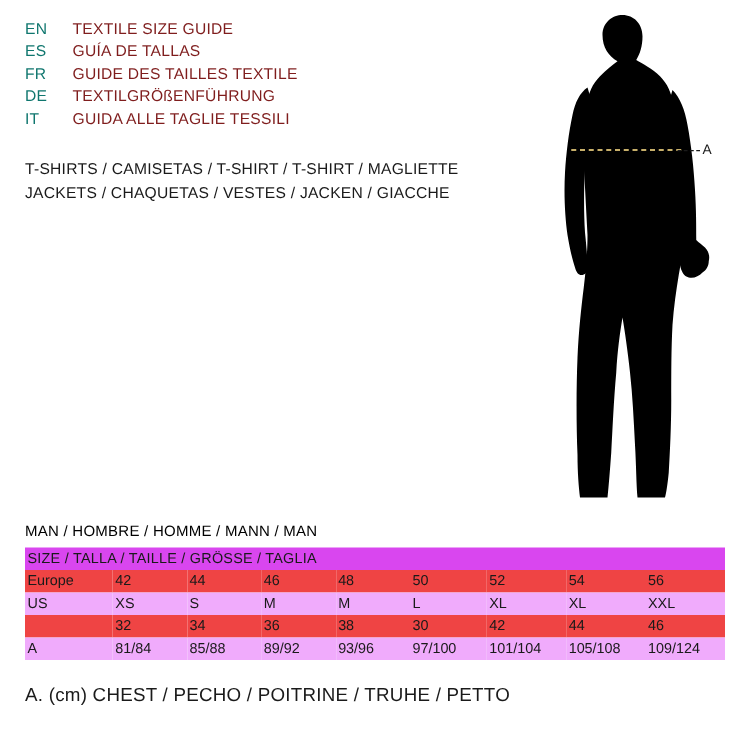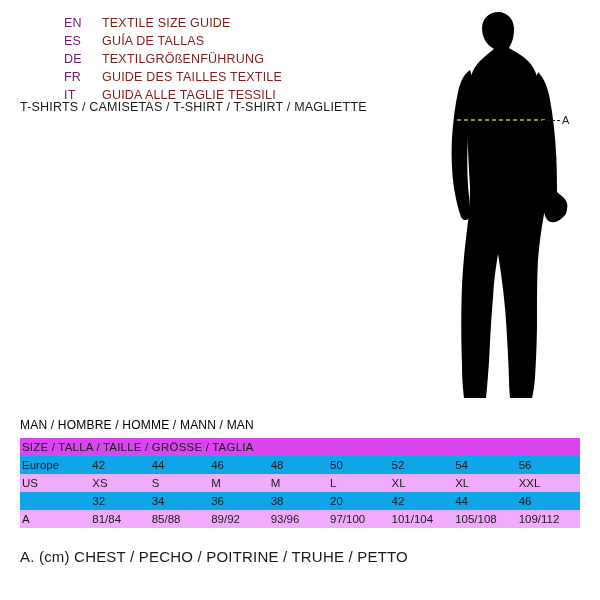--- a/index.html
+++ b/index.html
@@ -33,32 +33,31 @@
     display: flex;
     align-items: baseline;
     height: 18px;
     line-height: 18px;
     font-size: 12.5px;
     letter-spacing: 0.2px;
   }
   .lang-code {
     width: 38px;
     flex: 0 0 38px;
-    color: #701a75;
-    margin-left: 44px;
+    color: #0f766e;
   }
   .lang-text {
     color: #7f1d1d;
   }
 
   
   .cat-block {
     position: absolute;
     left: 20px;
-    top: 98px;
+    top: 126px;
     width: 400px;
   }
   .cat-line {
     font-size: 12.5px;
     line-height: 19px;
     letter-spacing: 0.2px;
     color: #1a1a1a;
     white-space: nowrap;
   }
 
@@ -120,21 +119,21 @@
   .row-head td {
     background: #d946ef;
     font-size: 11.5px;
     letter-spacing: .2px;
     height: 17px;
   }
   .row-shade td {
     background: #f0abfc;
   }
   .row-plain td {
-    background: #0ea5e9;
+    background: #ef4444;
   }
   .col-label { width: 80px; }
   .col-v { width: 68px; }
 
   .footnote {
     position: absolute;
     left: 20px;
     top: 548px;
     font-size: 15px;
     letter-spacing: .2px;
@@ -149,35 +148,36 @@
   <div class="lang-block">
     <div class="lang-row">
       <span class="lang-code">EN</span>
       <span class="lang-text">TEXTILE SIZE GUIDE</span>
     </div>
     <div class="lang-row">
       <span class="lang-code">ES</span>
       <span class="lang-text">GUÍA DE TALLAS</span>
     </div>
     <div class="lang-row">
+      <span class="lang-code">FR</span>
+      <span class="lang-text">GUIDE DES TAILLES TEXTILE</span>
+    </div>
+    <div class="lang-row">
       <span class="lang-code">DE</span>
       <span class="lang-text">TEXTILGRÖßENFÜHRUNG</span>
     </div>
     <div class="lang-row">
-      <span class="lang-code">FR</span>
-      <span class="lang-text">GUIDE DES TAILLES TEXTILE</span>
-    </div>
-    <div class="lang-row">
       <span class="lang-code">IT</span>
       <span class="lang-text">GUIDA ALLE TAGLIE TESSILI</span>
     </div>
   </div>
 
   <div class="cat-block">
     <div class="cat-line">T-SHIRTS / CAMISETAS / T-SHIRT / T-SHIRT / MAGLIETTE</div>
+    <div class="cat-line">JACKETS / CHAQUETAS / VESTES / JACKEN / GIACCHE</div>
   </div>
 
   <div class="figure-wrap">
     <svg class="figure-svg" width="185" height="395" viewBox="0 0 185 395">
       <path fill="#000000" d="
         M 72,18
         C 72,8 80,2 88,2
         C 97,2 104,9 104,19
         C 104,27 102,33 99,38
         C 104,41 112,45 118,51
@@ -275,36 +275,36 @@
           <td class="col-v">XL</td>
           <td class="col-v">XXL</td>
         </tr>
 
         <tr class="row-plain">
           <td class="col-label"></td>
           <td class="col-v">32</td>
           <td class="col-v">34</td>
           <td class="col-v">36</td>
           <td class="col-v">38</td>
-          <td class="col-v">20</td>
+          <td class="col-v">30</td>
           <td class="col-v">42</td>
           <td class="col-v">44</td>
           <td class="col-v">46</td>
         </tr>
 
         <tr class="row-shade">
           <td class="col-label">A</td>
           <td class="col-v">81/84</td>
           <td class="col-v">85/88</td>
           <td class="col-v">89/92</td>
           <td class="col-v">93/96</td>
           <td class="col-v">97/100</td>
           <td class="col-v">101/104</td>
           <td class="col-v">105/108</td>
-          <td class="col-v">109/112</td>
+          <td class="col-v">109/124</td>
         </tr>
       </tbody>
     </table>
   </div>
 
   <div class="footnote">A. (cm) CHEST / PECHO / POITRINE / TRUHE / PETTO</div>
 
 </div>
 
 </body></html>

